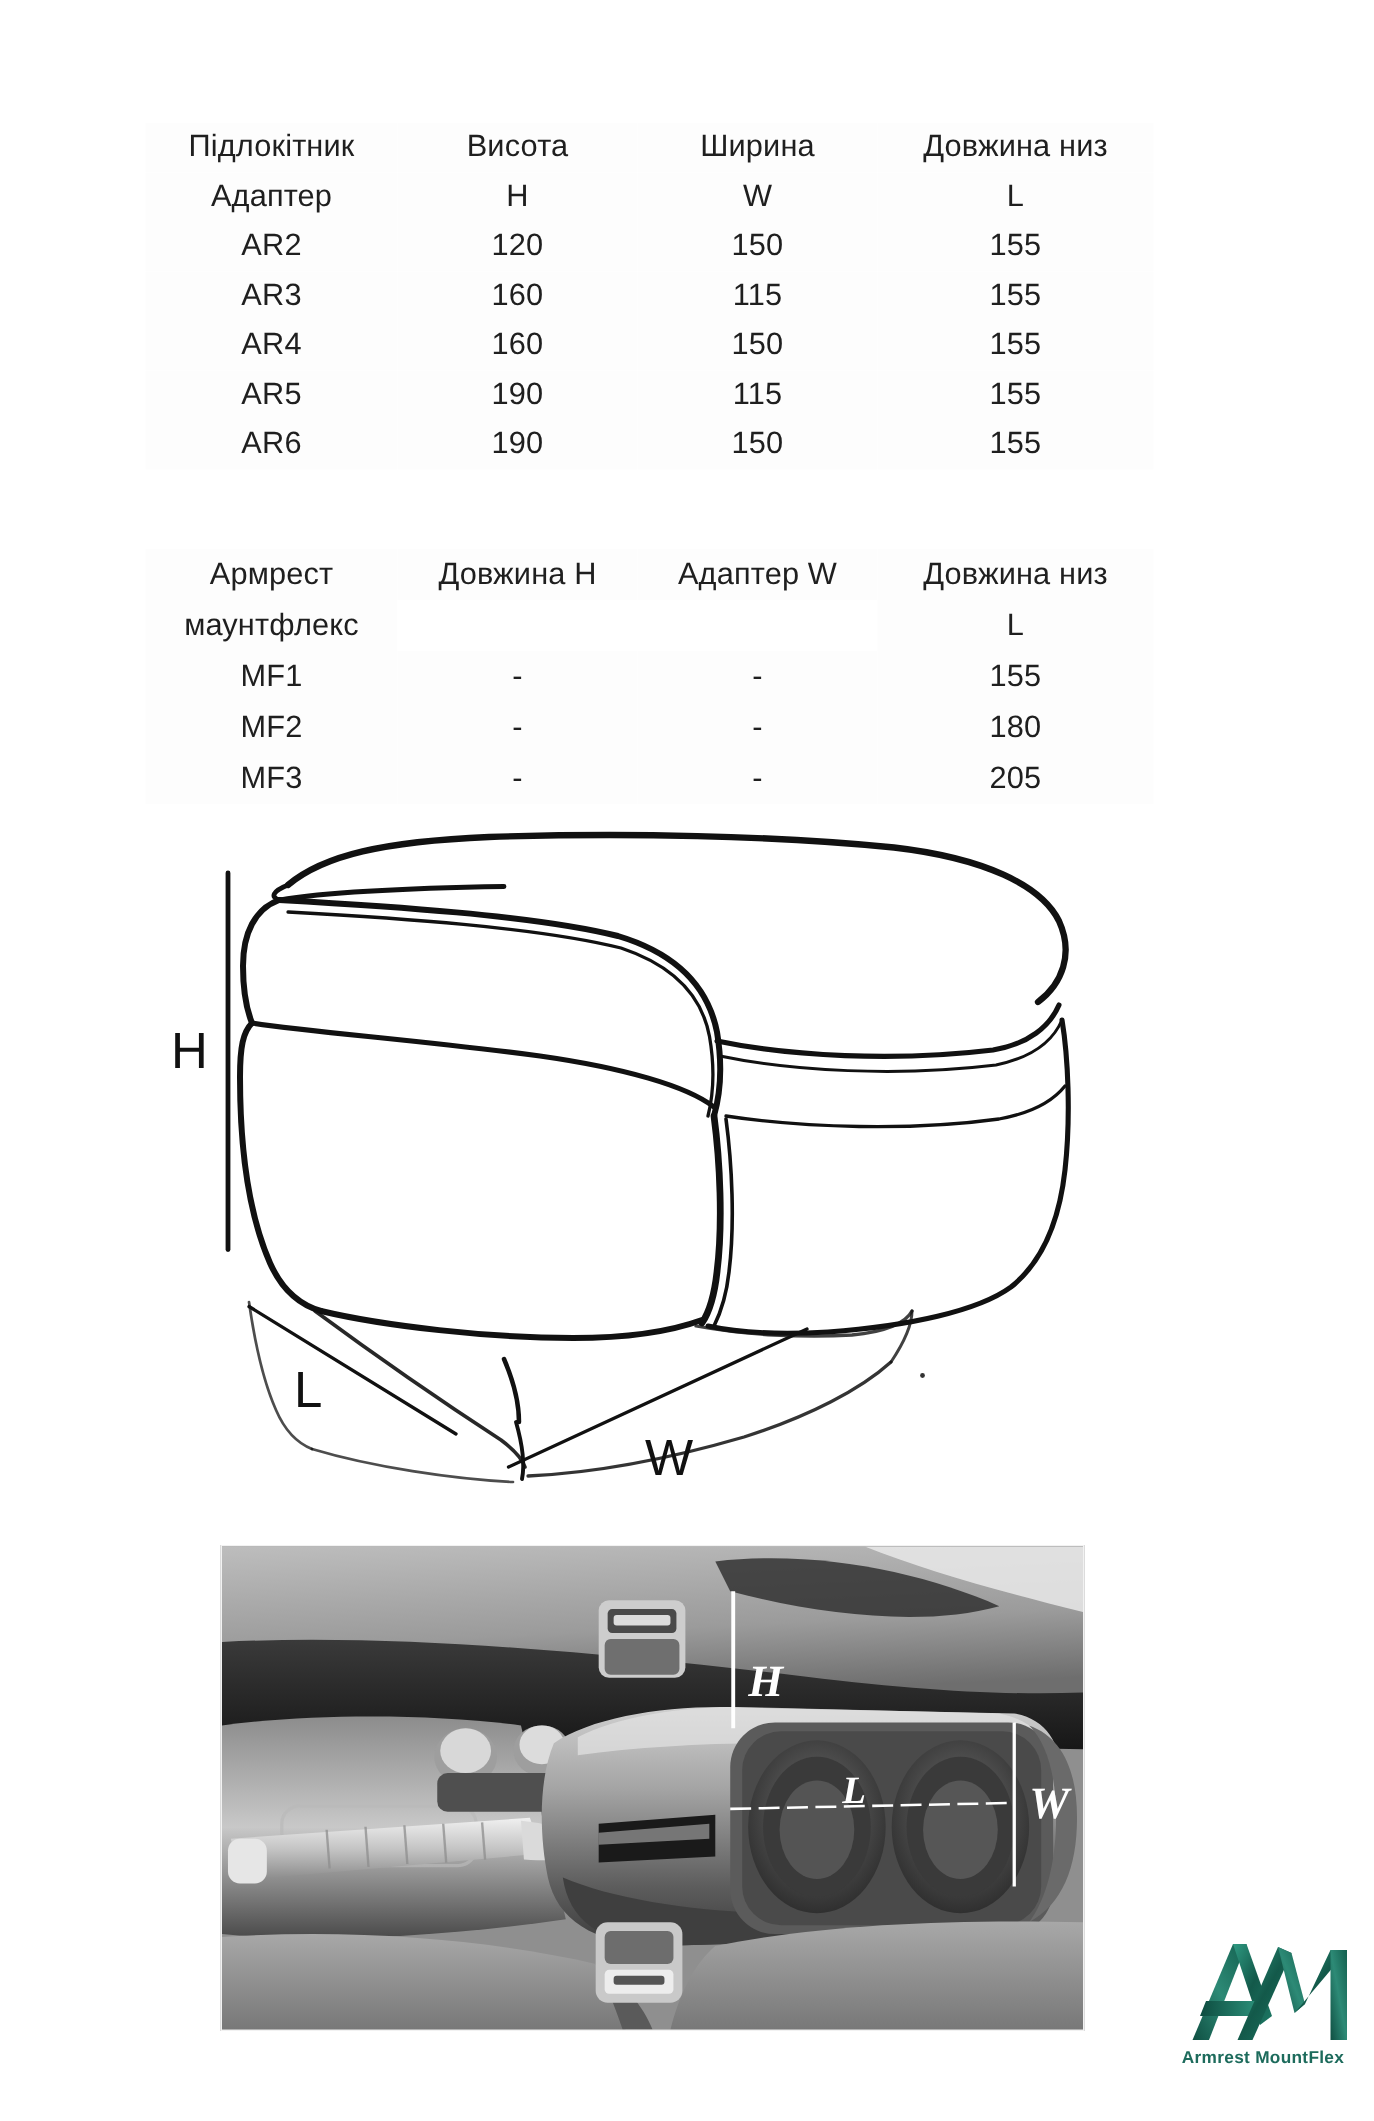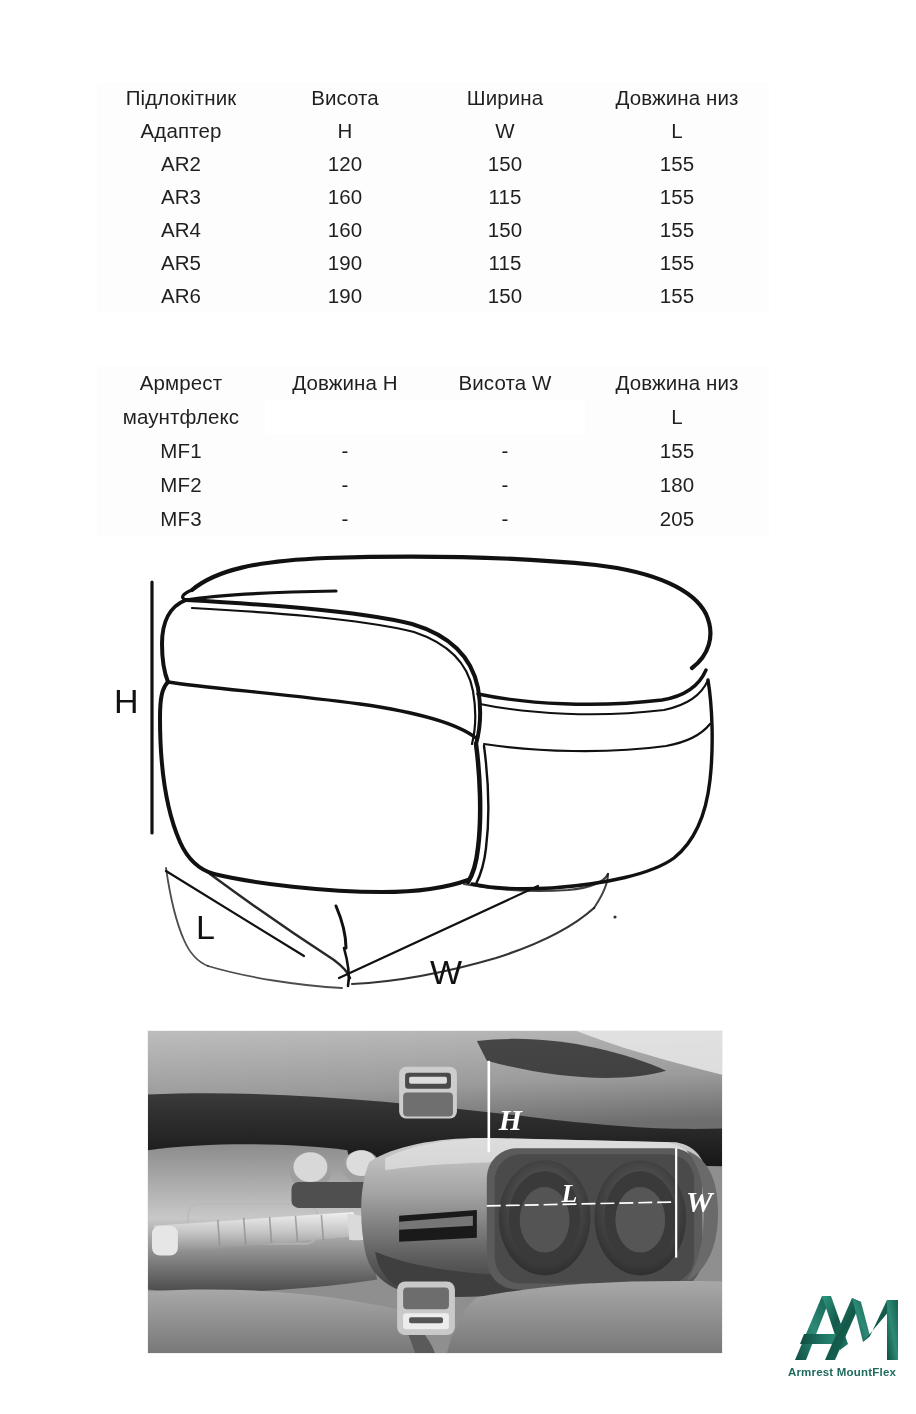--- a/index.html
+++ b/index.html
@@ -164,21 +164,21 @@
     <colgroup>
         <col class="c0">
         <col class="c1">
         <col class="c2">
         <col class="c3">
       </colgroup>
     <tbody>
       <tr>
         <td class="hdr-cell">Армрест</td>
         <td class="hdr-cell">Довжина H</td>
-        <td class="hdr-cell">Висота W</td>
+        <td class="hdr-cell">Адаптер W</td>
         <td class="hdr-cell">Довжина низ</td>
       </tr>
       <tr>
         <td class="hdr-cell">маунтфлекс</td>
         <td class="blank"></td>
         <td class="blank"></td>
         <td class="hdr-cell">L</td>
       </tr>
       <tr>
         <td>MF1</td>

